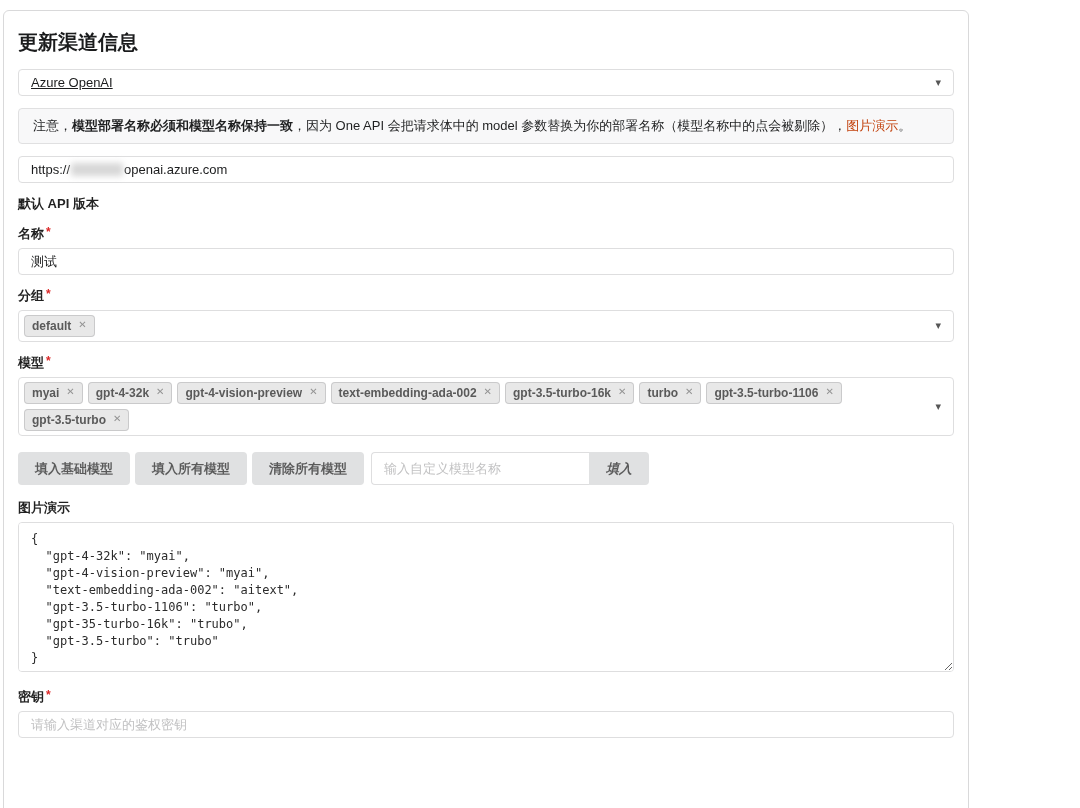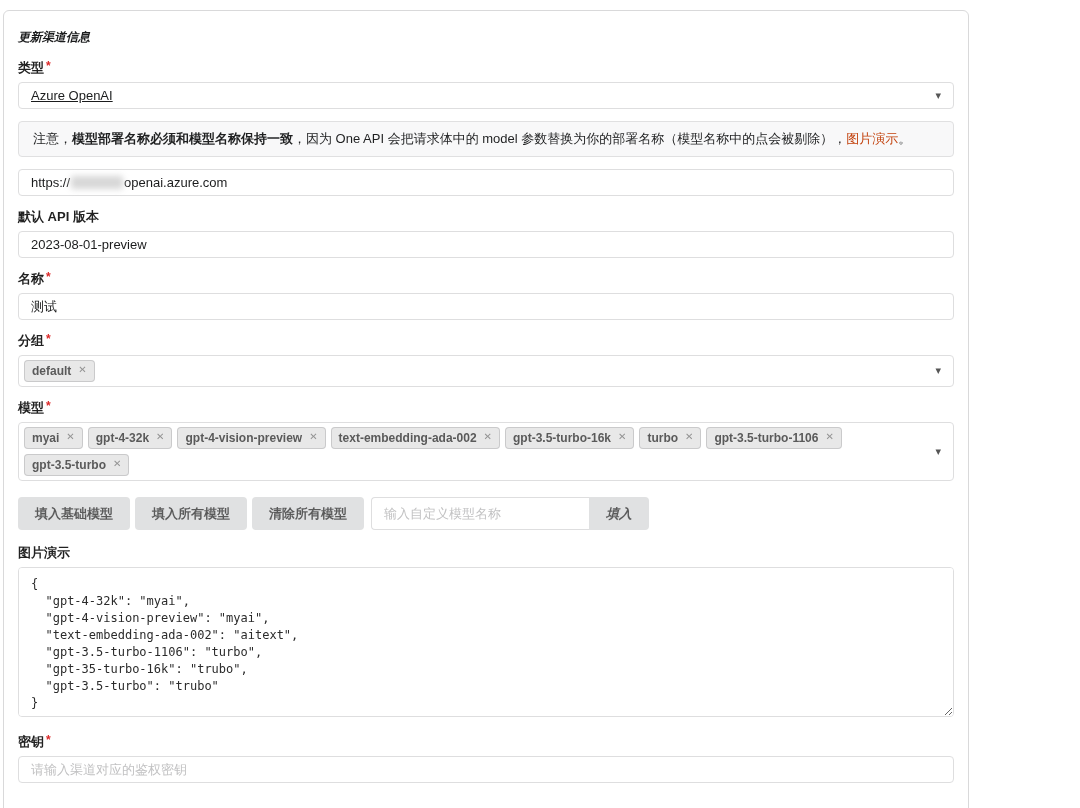--- a/index.html
+++ b/index.html
@@ -9,21 +9,21 @@
   .card {
     width: 966px;
     margin: 10px 0 0 3px;
     background: #fff;
     border: 1px solid #d9d9da;
     border-radius: 6px;
     padding: 16px 14px 60px 14px;
     min-height: 900px;
   }
 
-  h2.page-title { font-size: 12px; font-weight: bold; color: #1b1c1d; margin: 2px 0 13px 0; font-style: italic; }
+  h2.page-title { font-size: 20px; font-weight: bold; color: #1b1c1d; margin: 2px 0 13px 0; }
 
   .field { margin-bottom: 12px; }
   .field > label { display: block; font-size: 13px; font-weight: bold; color: rgba(0,0,0,.87); margin-bottom: 5px; }
   .req { color: #db2828; font-size: 12px; vertical-align: top; margin-left: 2px; }
 
   .text-input, .select, .fake-input {
     width: 100%;
     height: 27px;
     border: 1px solid #dededf;
     border-radius: 4px;
@@ -118,42 +118,40 @@
   textarea.mapping::-webkit-scrollbar-thumb { background: #c4c4c4; border-radius: 6px; border: 1px solid #fafafa; }
 </style>
 </head>
 <body>
 
 <div class="card">
 
   <h2 class="page-title">更新渠道信息</h2>
 
   <div class="field">
-    <label><span>类型</span><span class="req">*</span></label>
     <div class="select">
       <span>Azure OpenAI</span>
       <span class="caret">▾</span>
     </div>
   </div>
 
   <div class="notice">
     <span>注意，</span><b>模型部署名称必须和模型名称保持一致</b><span>，因为 One API 会把请求体中的 model 参数替换为你的部署名称（模型名称中的点会被剔除），</span><a class="link">图片演示</a><span>。</span>
   </div>
 
   <div class="field">
     <div class="fake-input">
       <span>https://</span>
         <span class="blur-box"></span>
         <span>openai.azure.com</span>
     </div>
   </div>
 
   <div class="field">
     <label>默认 API 版本</label>
-    <input class="text-input" type="text" value="2023-08-01-preview" style="">
   </div>
 
   <div class="field">
     <label><span>名称</span><span class="req">*</span></label>
     <input class="text-input" type="text" value="测试" style="">
   </div>
 
   <div class="field">
     <label><span>分组</span><span class="req">*</span></label>
     <div class="multiselect single">

